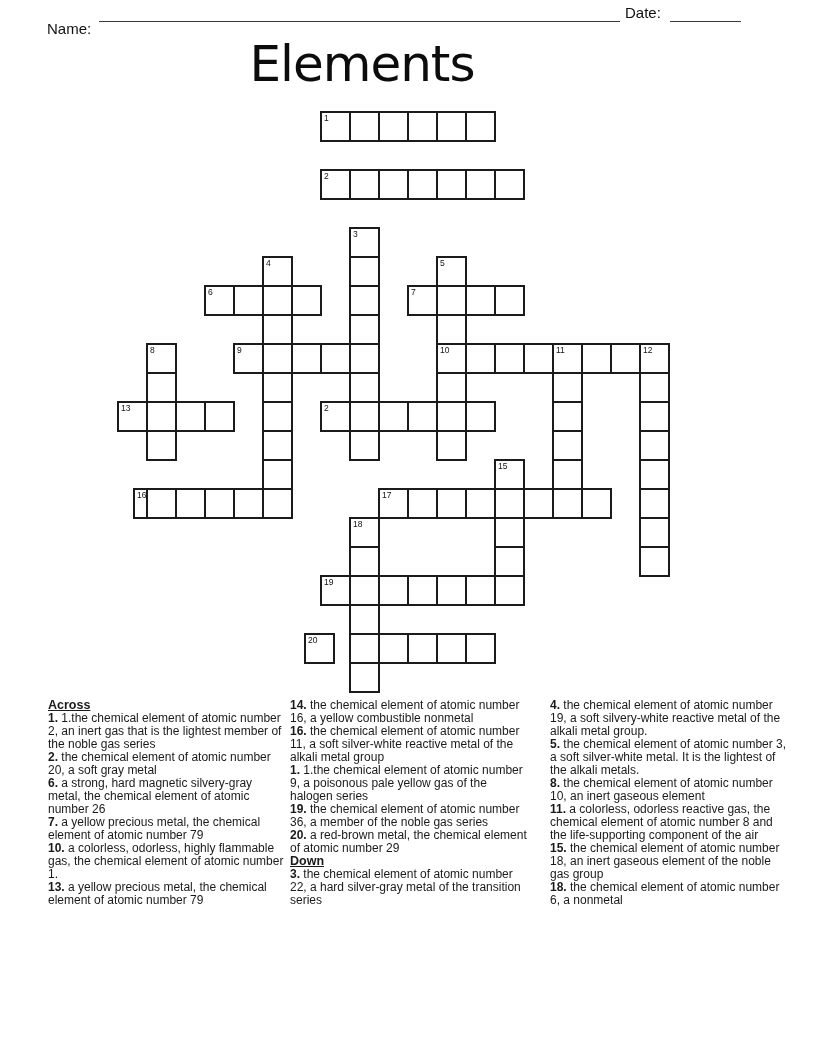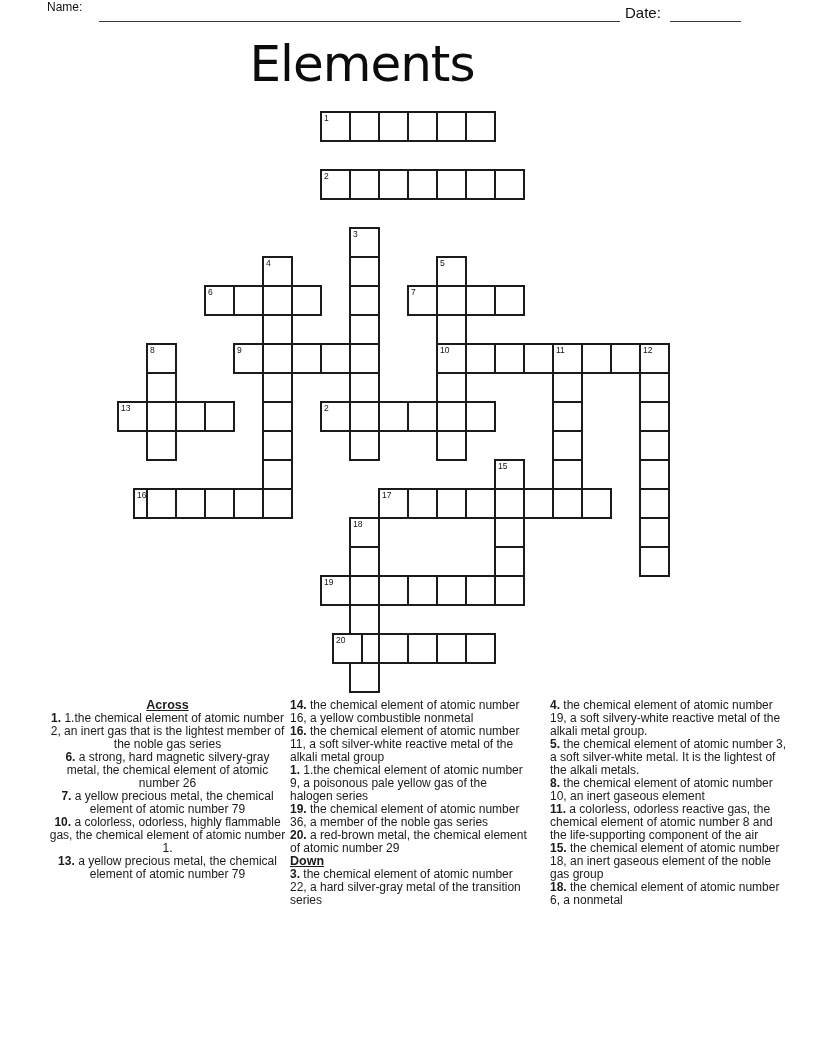--- a/index.html
+++ b/index.html
@@ -1,40 +1,40 @@
 <!DOCTYPE html>
 <html><head>
 <meta charset="utf-8">
 <style>
   html,body{margin:0;padding:0;background:#fff;}
   .page{position:relative;width:816px;height:1056px;background:#ffffff;overflow:hidden;
         font-family:"Liberation Sans",sans-serif;color:#161616;}
 
   
-  .name-label{position:absolute;left:47px;top:0;font-size:12px;color:#111;}
+  .name-label{position:absolute;left:47px;top:20px;font-size:15px;color:#111;}
   .name-line{position:absolute;left:99px;top:2px;width:521px;height:19px;border-bottom:1.5px solid #3a3a3a;}
   .date-label{position:absolute;left:625px;top:4px;font-size:15px;color:#111;}
   .date-line{position:absolute;left:670px;top:2px;width:71px;height:19px;border-bottom:1.5px solid #3a3a3a;}
 
   
   .title{position:absolute;left:0;top:36px;width:724px;text-align:center;
          font-family:"DejaVu Sans","Liberation Sans",sans-serif;
          font-size:50px;font-weight:500;letter-spacing:-1px;color:#0c0c0c;line-height:56px;}
 
   
   .grid{position:absolute;left:0;top:0;width:816px;height:1056px;}
   .cell{position:absolute;width:31px;height:31px;box-sizing:border-box;
         border:2px solid #1b1b1b;background:#ffffff;}
   .cellnum{position:absolute;top:0px;left:2px;font-size:8.5px;line-height:10px;color:#111;
            font-family:"Liberation Sans",sans-serif;}
 
   
   .clue-col{position:absolute;top:699px;width:239px;font-size:12px;line-height:13px;color:#1a1a1a;}
   .clue-col p{margin:0;padding:0;}
-  #clue-col-1{left:48px;text-align:center;}
+  #clue-col-1{left:48px;}
   #clue-col-2{left:290px;}
   #clue-col-3{left:534px;margin-left:16px;}
   .clue-heading{font-weight:bold;text-decoration:underline;font-size:12.5px;}
   .clue-num{font-weight:bold;}
 </style>
 </head>
 <body>
 
 <div class="page">
 
@@ -180,32 +180,33 @@
       <div class="cell" style="left: 349px; top: 604px; border-color: rgb(27, 27, 27);"></div>
       <div class="cell" style="left: 349px; top: 633px; border-color: rgb(27, 27, 27);"></div>
       <div class="cell" style="left: 349px; top: 662px; border-color: rgb(27, 27, 27);"></div>
       <div class="cell" style="left: 320px; top: 575px; border-color: rgb(27, 27, 27);">
         <span class="cellnum">19</span>
       </div>
       <div class="cell" style="left: 378px; top: 575px; border-color: rgb(27, 27, 27);"></div>
       <div class="cell" style="left: 407px; top: 575px; border-color: rgb(27, 27, 27);"></div>
       <div class="cell" style="left: 436px; top: 575px; border-color: rgb(27, 27, 27);"></div>
       <div class="cell" style="left: 465px; top: 575px; border-color: rgb(27, 27, 27);"></div>
-      <div class="cell" style="left: 332px; top: 633px; border-color: rgb(27, 27, 27); text-decoration: underline;">
+      <div class="cell" style="left: 304px; top: 633px; border-color: rgb(27, 27, 27); text-decoration: underline;">
         <span class="cellnum">20</span>
       </div>
       <div class="cell" style="left: 378px; top: 633px; border-color: rgb(27, 27, 27);"></div>
       <div class="cell" style="left: 407px; top: 633px; border-color: rgb(27, 27, 27);"></div>
       <div class="cell" style="left: 436px; top: 633px; border-color: rgb(27, 27, 27);"></div>
       <div class="cell" style="left: 465px; top: 633px; border-color: rgb(27, 27, 27);"></div>
     </div>
 
   <div class="clue-col" id="clue-col-1">
       <p class="clue-heading">Across</p>
       <p class="clue"><b class="clue-num">1.</b> 1.the chemical element of atomic number 2, an inert gas that is the lightest member of the noble gas series</p>
+      <p class="clue"><b class="clue-num">2.</b> the chemical element of atomic number 20, a soft gray metal</p>
       <p class="clue"><b class="clue-num">6.</b> a strong, hard magnetic silvery-gray metal, the chemical element of atomic number 26</p>
       <p class="clue"><b class="clue-num">7.</b> a yellow precious metal, the chemical element of atomic number 79</p>
       <p class="clue"><b class="clue-num">10.</b> a colorless, odorless, highly flammable gas, the chemical element of atomic number 1.</p>
       <p class="clue"><b class="clue-num">13.</b> a yellow precious metal, the chemical element of atomic number 79</p>
     </div>
   <div class="clue-col" id="clue-col-2">
       <p class="clue"><b class="clue-num">14.</b> the chemical element of atomic number 16, a yellow combustible nonmetal</p>
       <p class="clue"><b class="clue-num">16.</b> the chemical element of atomic number 11, a soft silver-white reactive metal of the alkali metal group</p>
       <p class="clue"><b class="clue-num">1.</b> 1.the chemical element of atomic number 9, a poisonous pale yellow gas of the halogen series</p>
       <p class="clue"><b class="clue-num">19.</b> the chemical element of atomic number 36, a member of the noble gas series</p>

